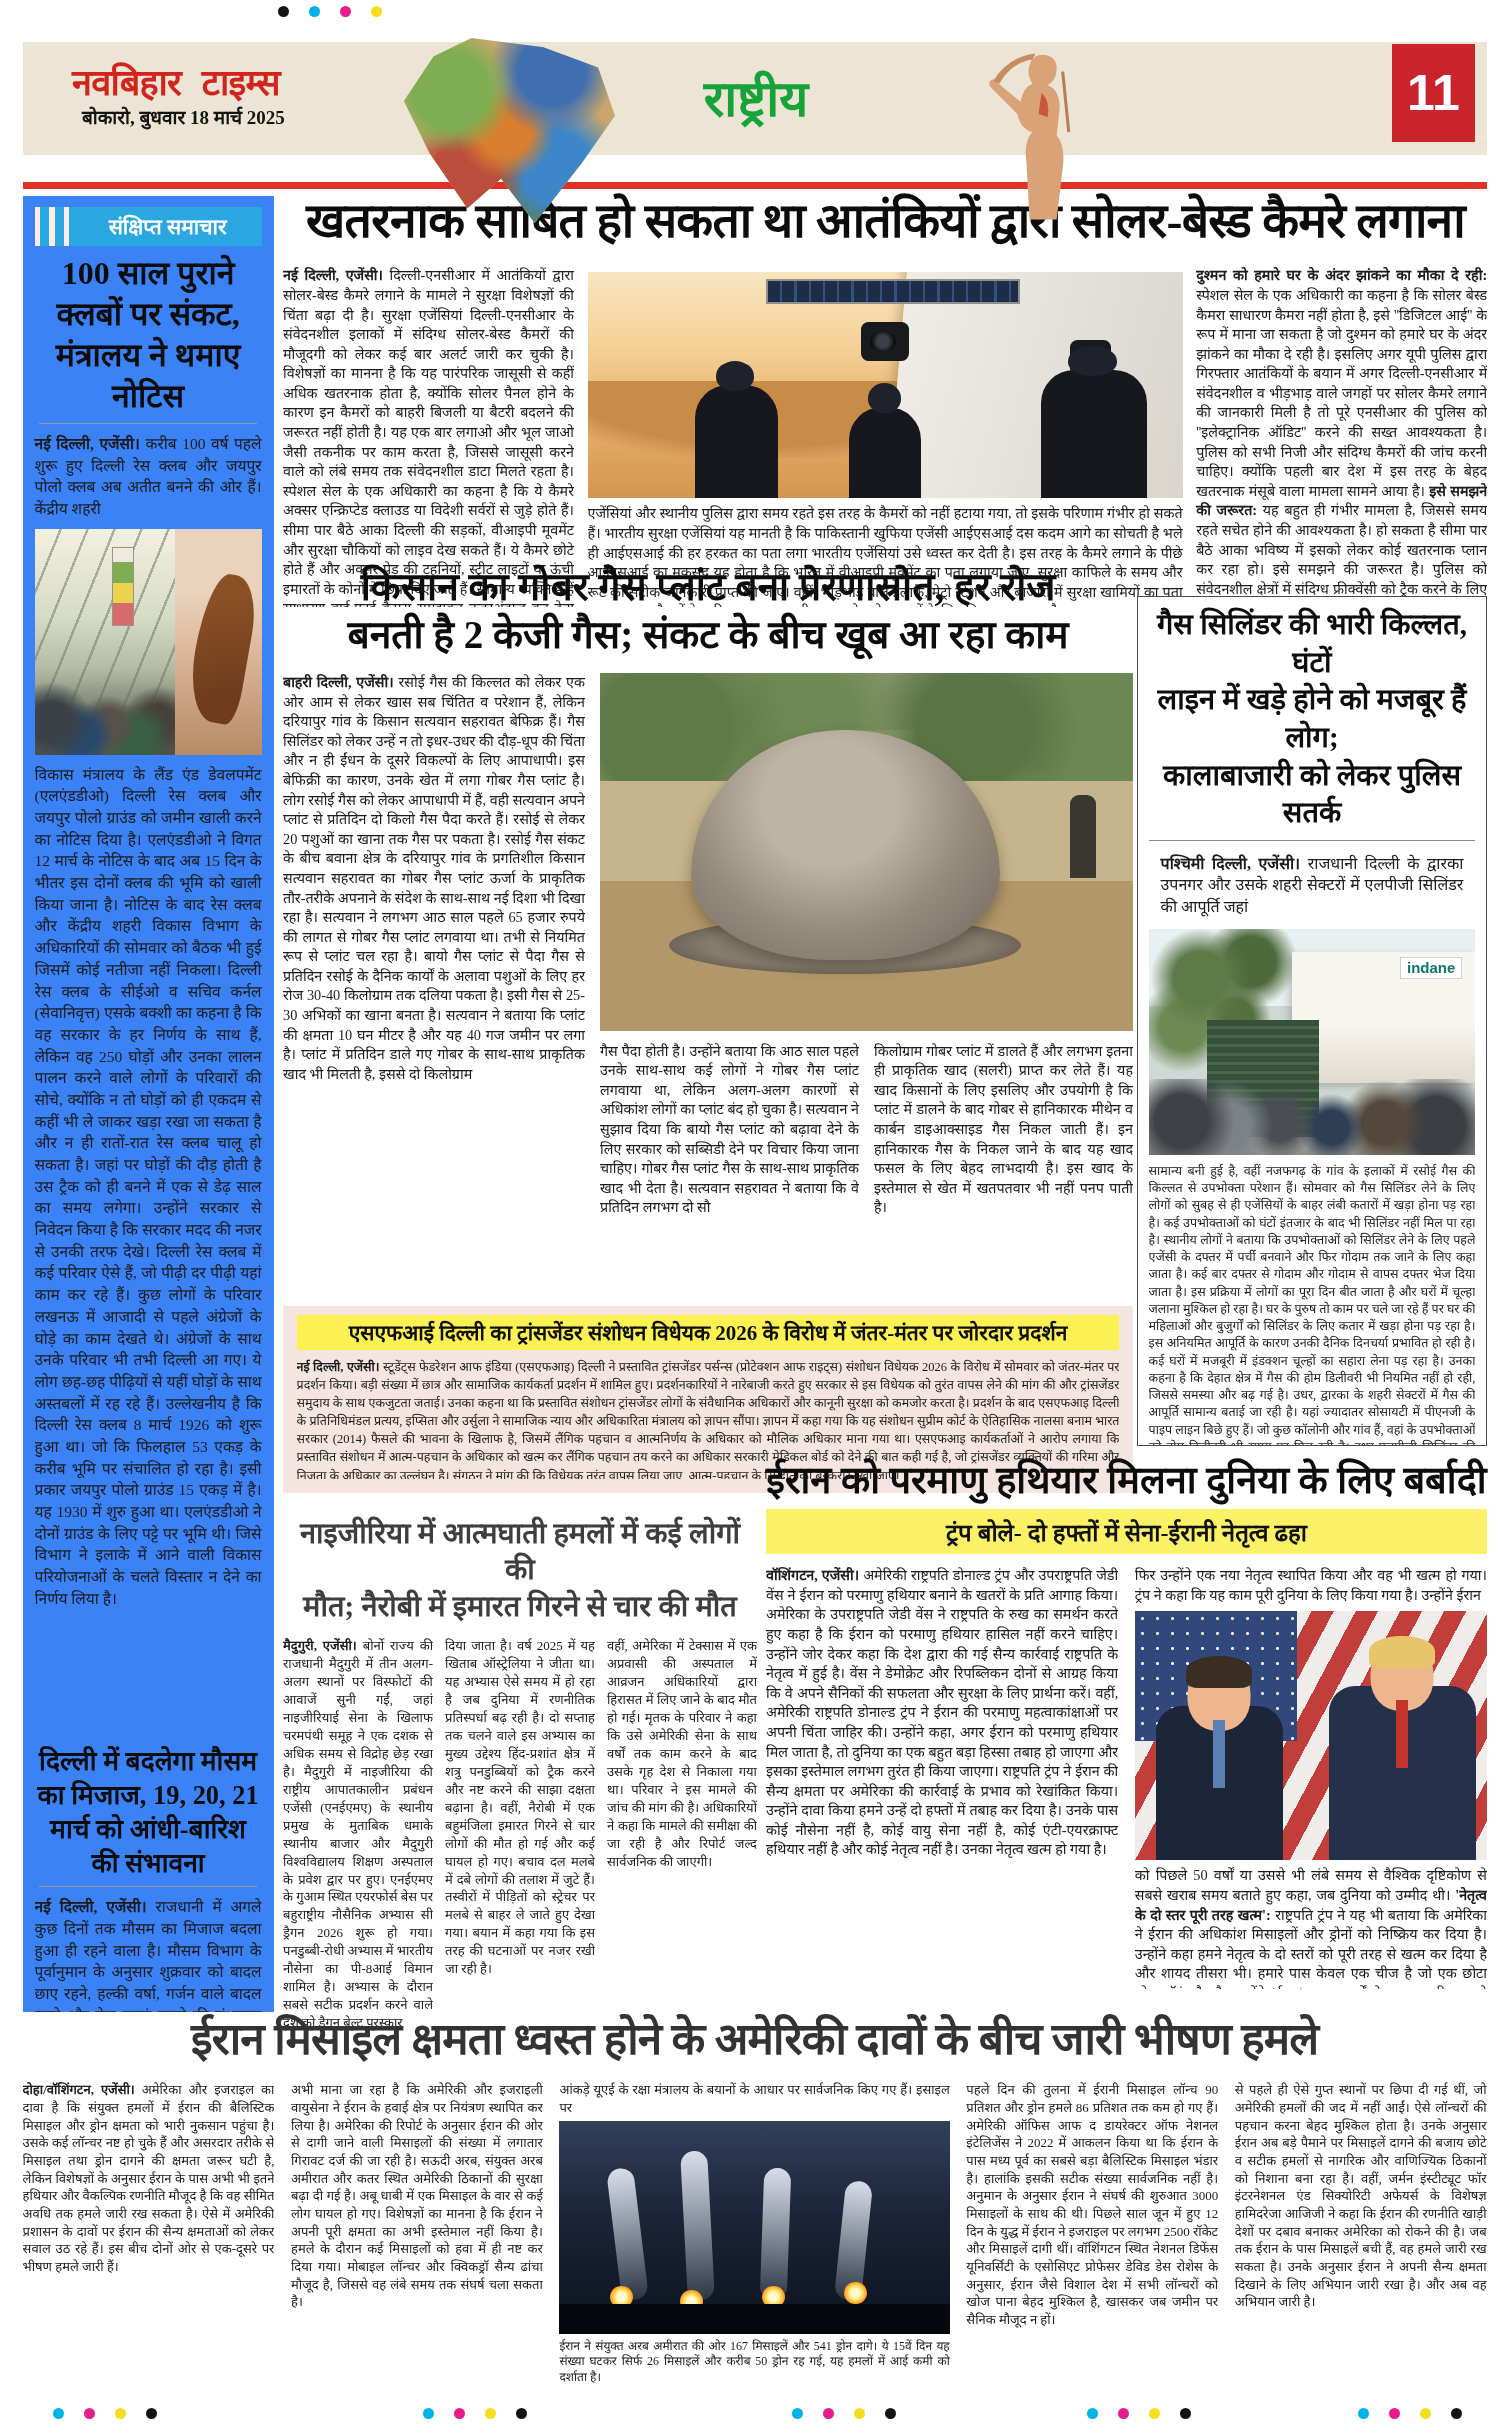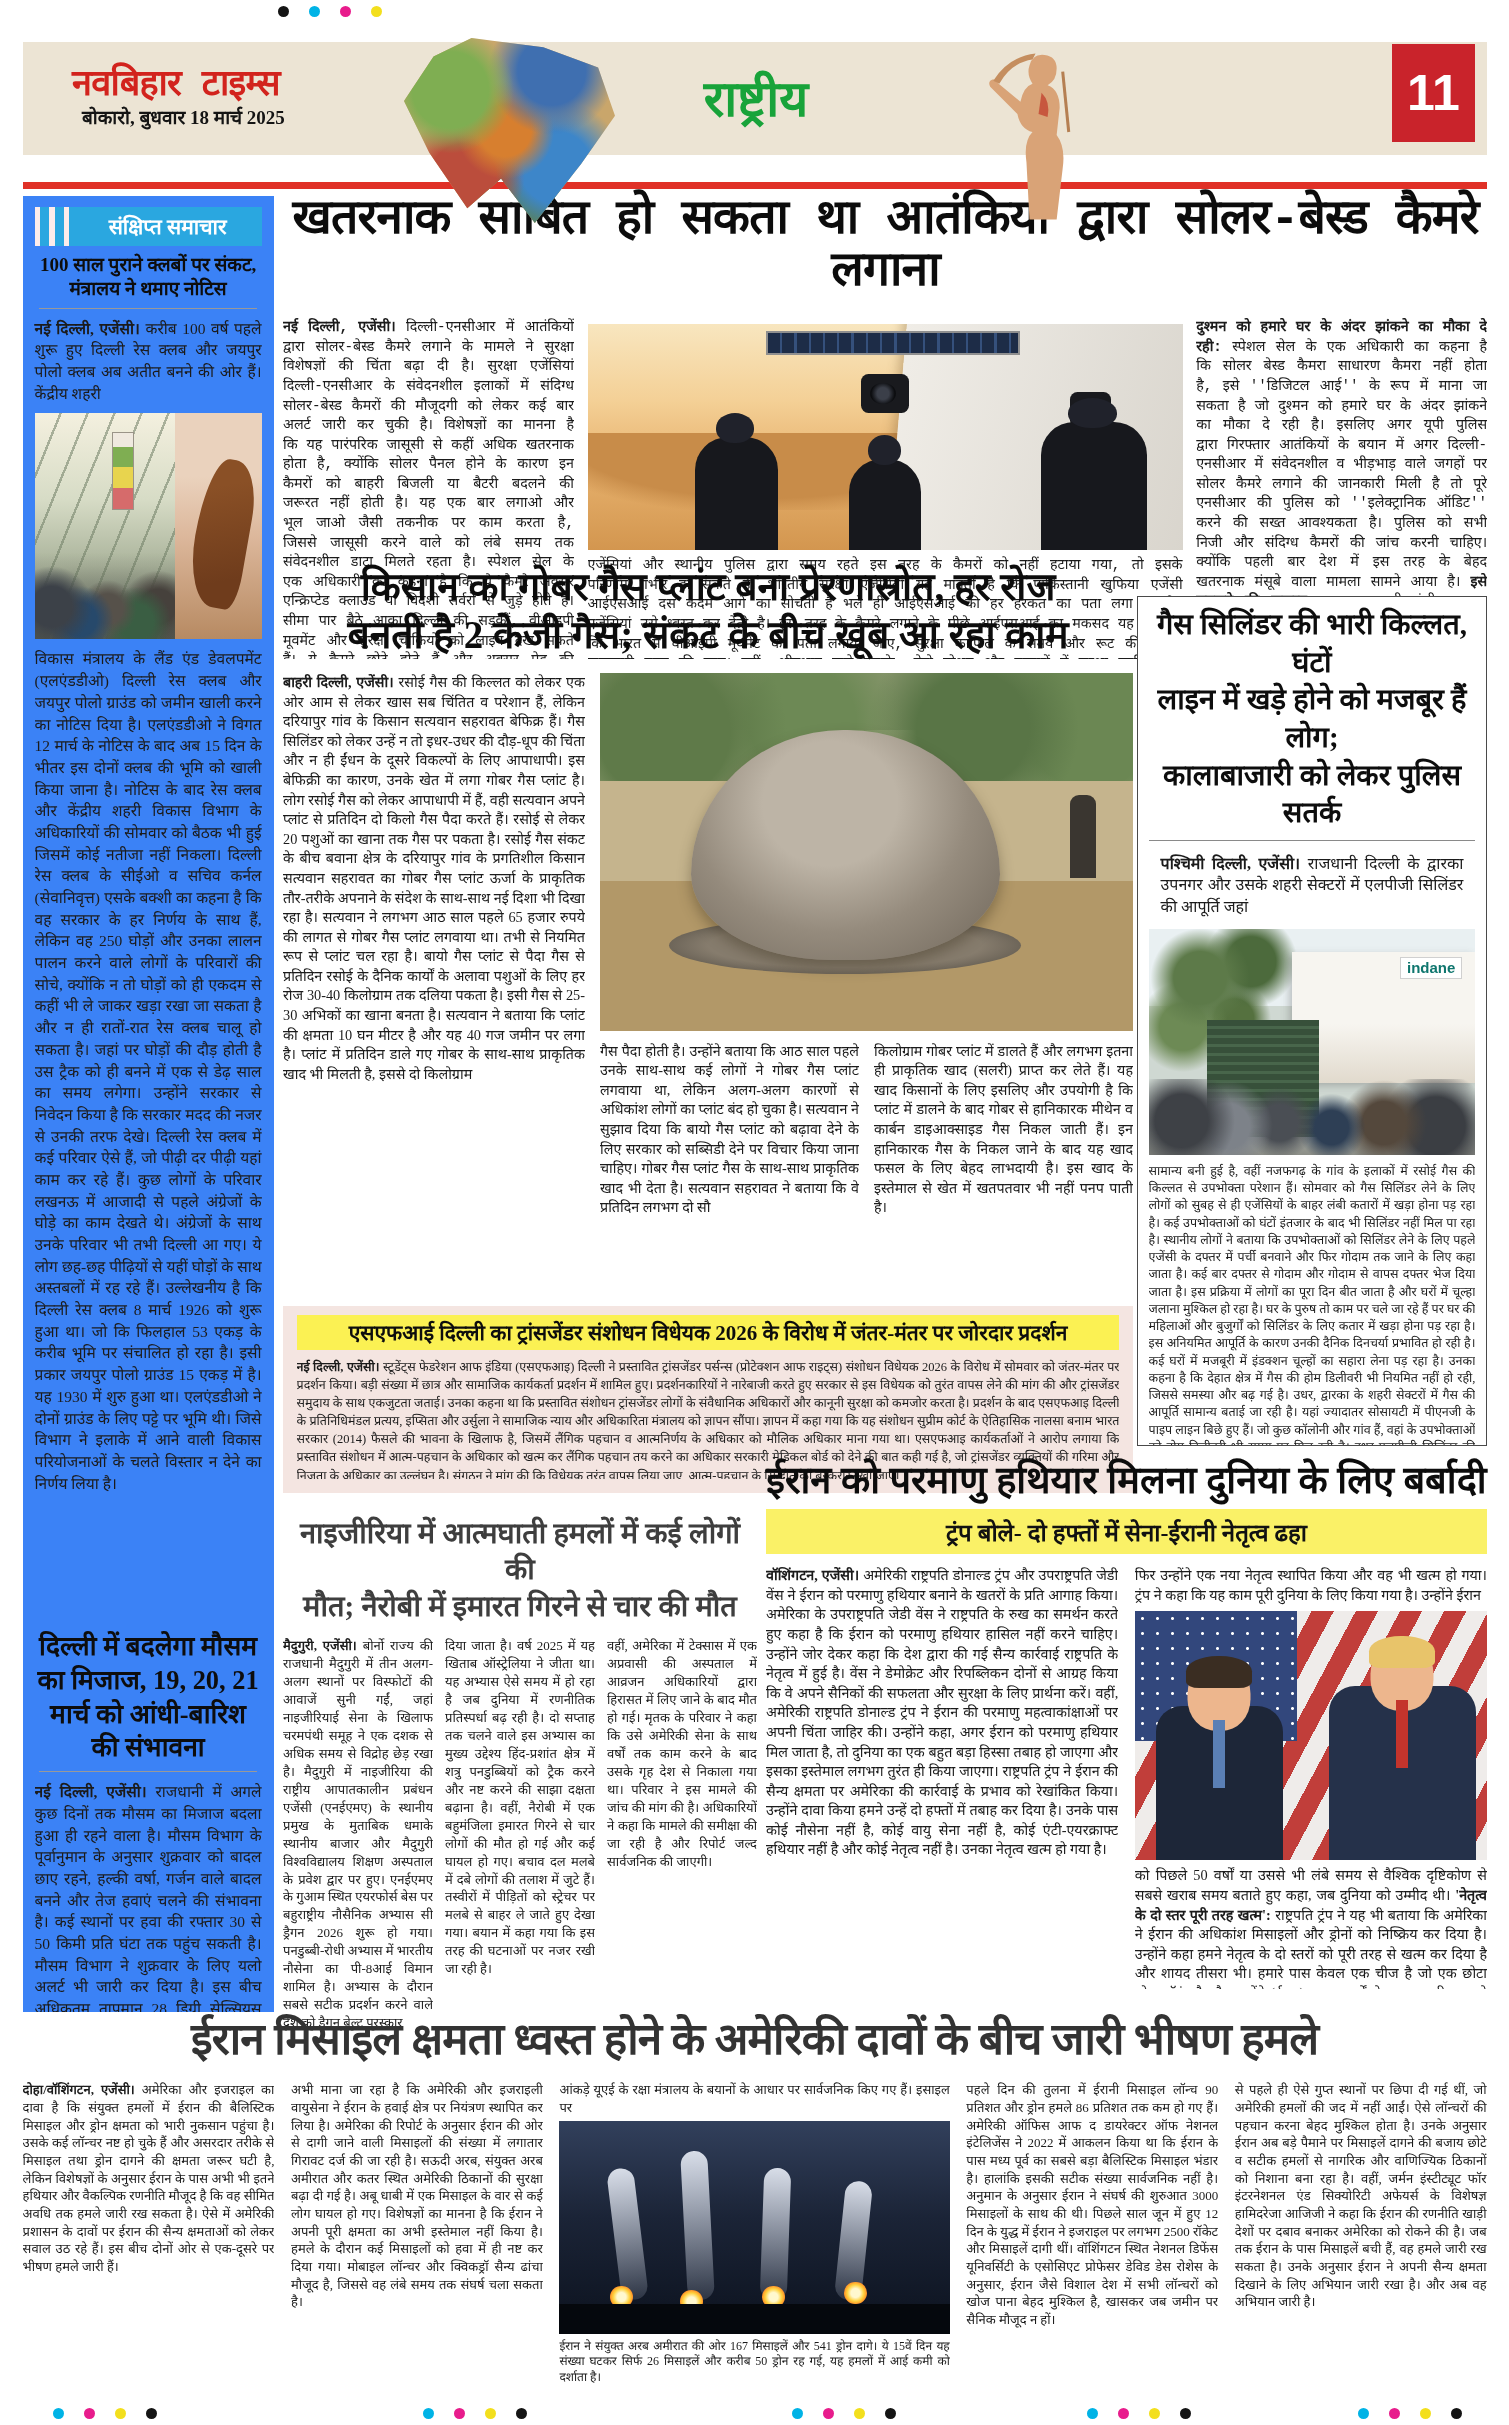--- a/index.html
+++ b/index.html
@@ -36,21 +36,21 @@
   
   .regs{display:flex;gap:19.6px;}
   .regs i{width:11.3px;height:11.3px;border-radius:50%;display:block;}
   .rc{background:#00b3e6;} .rm{background:#e81c8c;} .ry{background:#f3df1d;} .rk{background:#141414;}
 
   
   .sidebar{left:22.6px;top:196px;width:251px;height:1816px;background:#3b82f6;box-sizing:border-box;padding:10.6px 12px;overflow:hidden;}
   .sb-label{display:flex;height:39px;margin-bottom:7.5px;}
   .sb-bars{width:39px;background:repeating-linear-gradient(90deg,#fdeceb 0 5.3px,#2aa7e0 5.3px 14.3px);}
   .sb-chip{flex:1;background:#2aa7e0;color:#fff;font-weight:bold;font-size:21px;display:flex;align-items:center;justify-content:center;}
-  .sb-h{font-size:19px;font-weight:bold;text-align:center;line-height:1.28;color:#0d0d0d;margin:7.5px 0 4.5px;}
+  .sb-h{font-size:32px;font-weight:bold;text-align:center;line-height:1.28;color:#0d0d0d;margin:7.5px 0 4.5px;}
   .sb-rule{border:0;border-top:1.5px solid #999;margin:6px 4.5px 9px;}
   .sb-body{font-size:15.5px;line-height:1.4;}
   .sb-photo{width:100%;height:226px;margin:9px 0;position:relative;overflow:hidden;}
 
   
   .club-shed{position:absolute;left:0;top:0;width:62%;height:100%;
     background:
       repeating-linear-gradient(112deg,transparent 0 22.6px,rgba(110,125,100,.55) 22.6px 25px),
       linear-gradient(180deg,#f4f0df 0%,#d7dcc6 38%,#aab39b 68%,#5d665a 100%);}
   .club-crowd{position:absolute;left:0;bottom:0;width:62%;height:48%;
@@ -64,21 +64,21 @@
   .club-lamp{position:absolute;left:34%;top:8%;width:9%;height:34%;background:linear-gradient(180deg,#efe9df 0 18%,#7fae52 18% 45%,#e8d44e 45% 72%,#d66b6b 72% 100%);border:1.5px solid #9a9488;}
   .club-horse{position:absolute;right:0;top:0;width:38%;height:100%;background:linear-gradient(180deg,#ead2bd 0 28%,#dcb79b 55%,#b78a62 100%);}
   .horse-head{position:absolute;right:14%;top:20%;width:62%;height:66%;background:linear-gradient(160deg,#8a5026 20%,#6f3c1c 80%);border-radius:46% 54% 24% 62%/62% 42% 28% 52%;transform:rotate(10deg);}
 
   
   .lead{font-weight:bold;}
   .runin{font-weight:bold;}
   .colext{font-size:14.3px;line-height:1.37;}
 
   
-  .solarWrap{left:283px;top:195px;width:1205px;font-family:Liberation Mono, monospace;}
+  .solarWrap{left:283px;top:195px;width:1205px;}
   .solar-h{font-size:48px;font-weight:bold;text-align:center;line-height:1.08;color:#0c0c0c;letter-spacing:-0.8px;}
   .solar-grid{display:grid;grid-template-columns:291px 595px 291px;column-gap:13.6px;margin-top:19.6px;height:341px;}
   .ph-solar{width:100%;height:226px;position:relative;overflow:hidden;margin:6px 0;
     background:linear-gradient(180deg,#f8e6bf 0%,#f4d096 34%,#e7b26e 62%,#d3964f 100%);}
   .sol-dune{position:absolute;left:-10%;bottom:18%;width:80%;height:34%;background:radial-gradient(ellipse at 50% 0,#c88c49 0 60%,transparent 75%);}
   .sol-wall{position:absolute;right:-4%;top:-6%;width:52%;height:112%;background:linear-gradient(100deg,#f0ede7,#d8d4cc);transform:skewX(-5deg);box-shadow:-4.5px 0 10.6px rgba(120,90,50,.35);}
   .sol-panel{position:absolute;left:30%;top:3%;width:42%;height:9%;border:2.3px solid #8f8f8f;background:repeating-linear-gradient(90deg,#1d2c47 0 12px,#35507c 12px 14.3px);}
   .sol-cam{position:absolute;background:#191a1e;border-radius:7.5px;}
   .sol-cam::after{content:"";position:absolute;left:18%;top:22%;width:55%;height:55%;background:radial-gradient(circle,#3b3f49 0 35%,#0c0d10 70%);border-radius:50%;}
   .person{position:absolute;background:#17181d;border-radius:33px 33px 0 0;}

